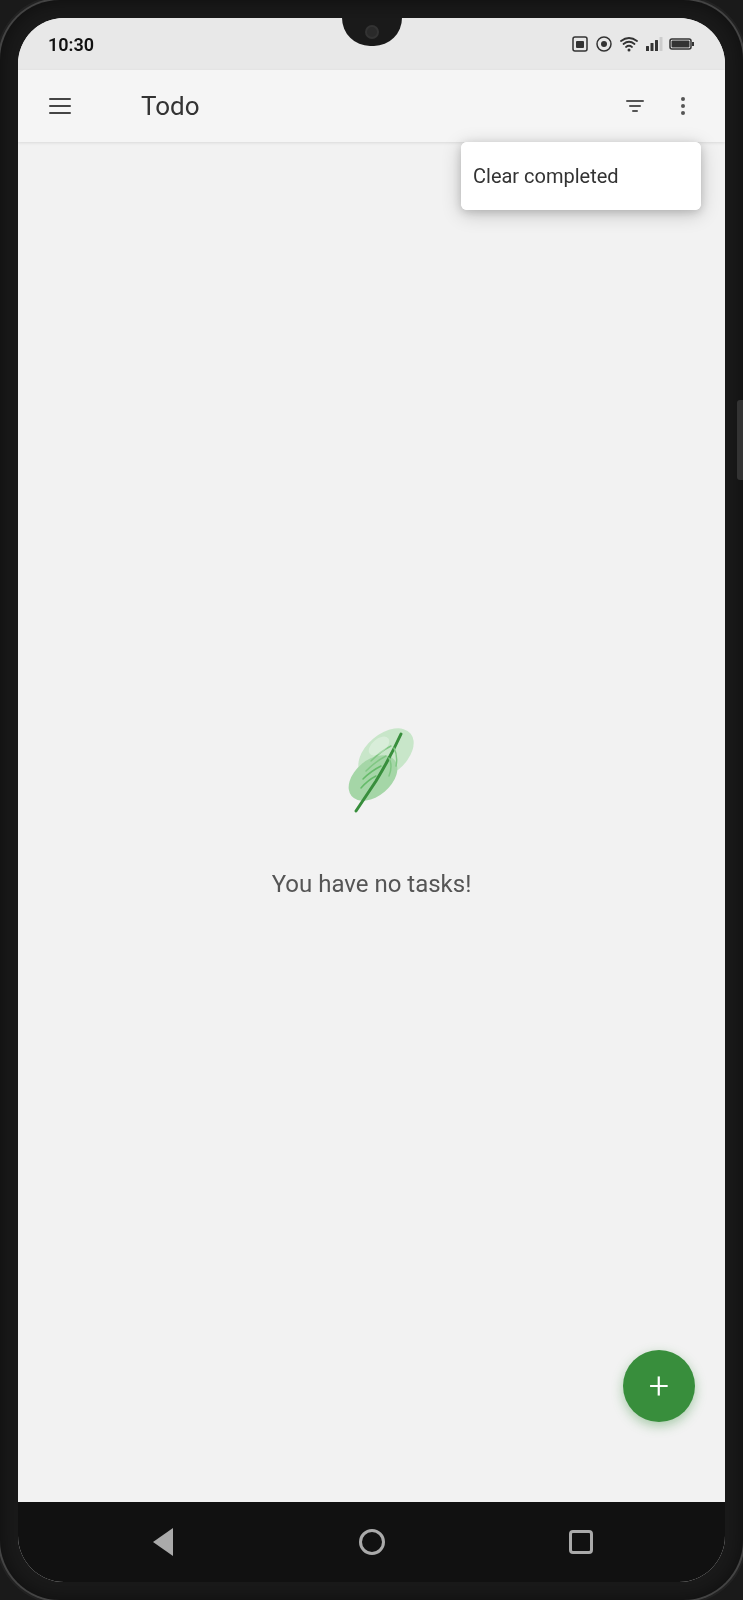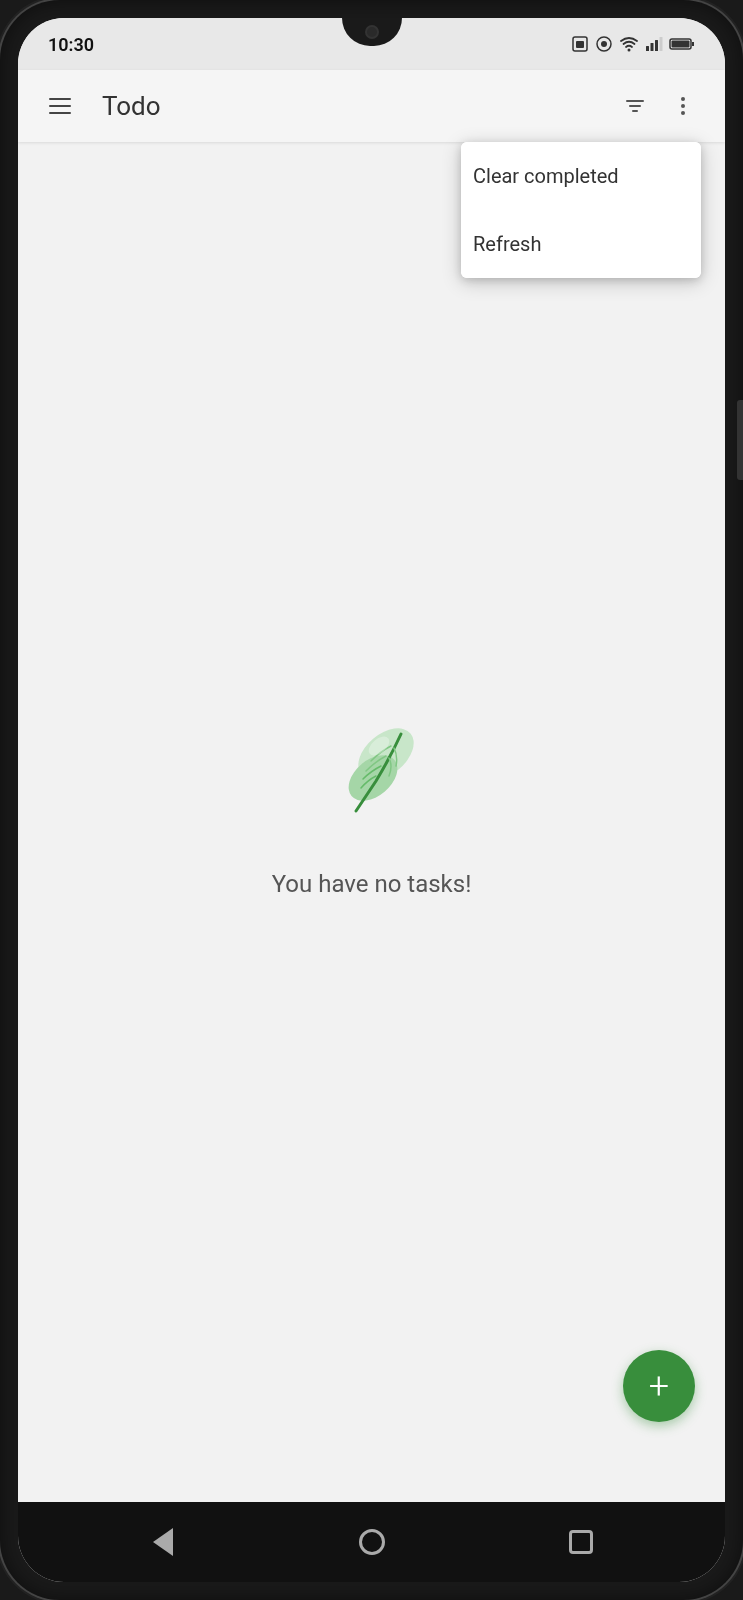--- a/index.html
+++ b/index.html
@@ -85,20 +85,21 @@
     
     .app-bar {
       background: #f5f5f5;
       height: 72px;
       display: flex;
       align-items: center;
       padding: 0 20px;
       box-shadow: 0 1px 3px rgba(0,0,0,0.1);
       position: relative;
       z-index: 10;
+      gap: 39px;
     }
 
     .menu-btn {
       width: 44px;
       height: 44px;
       display: flex;
       flex-direction: column;
       align-items: center;
       justify-content: center;
       gap: 5px;
@@ -365,21 +366,20 @@
           <div class="more-icon">
             <span></span>
             <span></span>
             <span></span>
           </div>
         </div>
       </div>
 
       <div class="dropdown-menu">
         <div class="dropdown-item">Clear completed</div>
-        <div class="dropdown-item">Refresh</div>
       </div>
     </div>
 
     <div class="main-content">
 
       <div class="empty-state">
 
         <svg class="feather-icon" viewBox="0 0 140 140" xmlns="http://www.w3.org/2000/svg">
           <defs>
             <linearGradient id="featherGrad" x1="0%" y1="0%" x2="100%" y2="100%">

